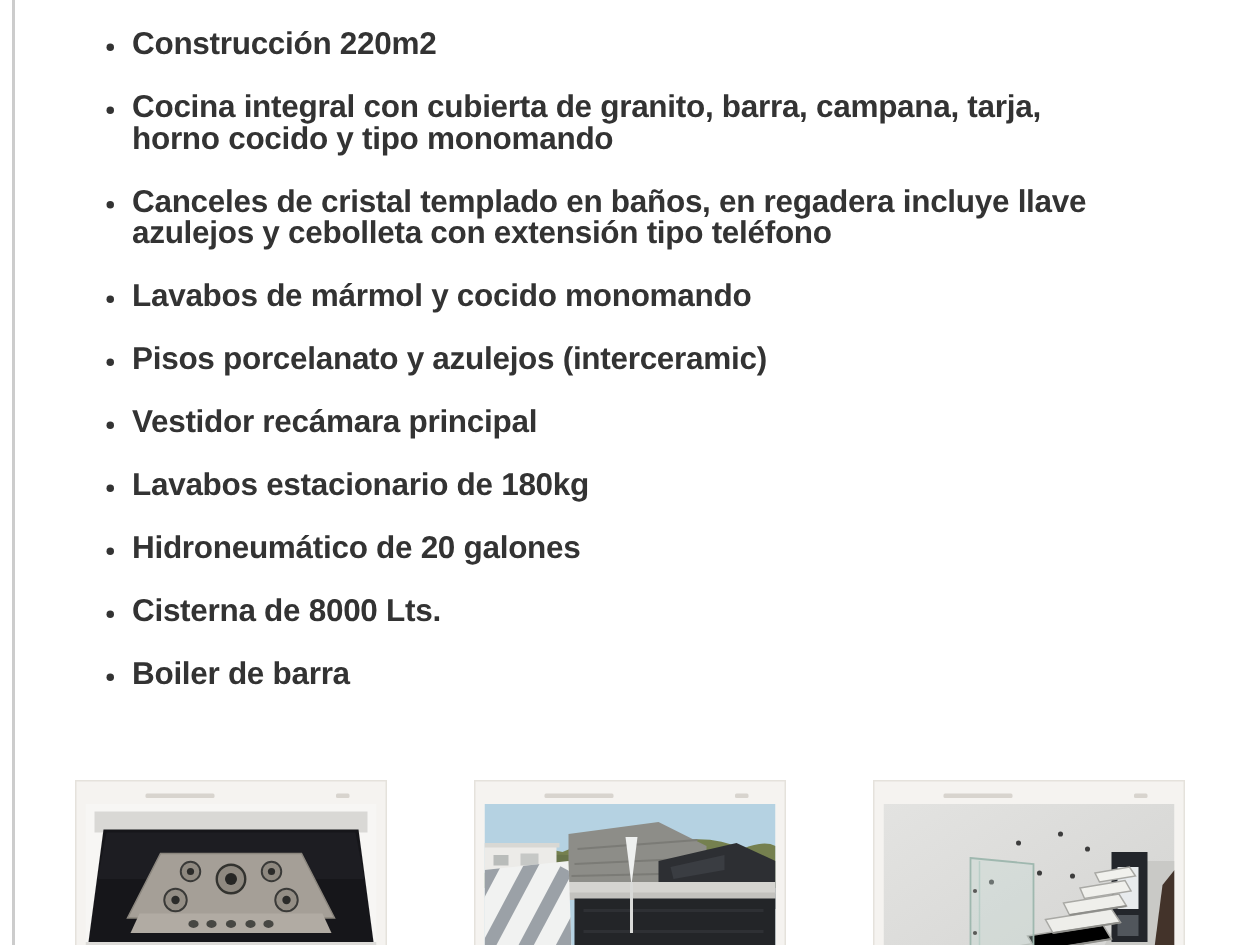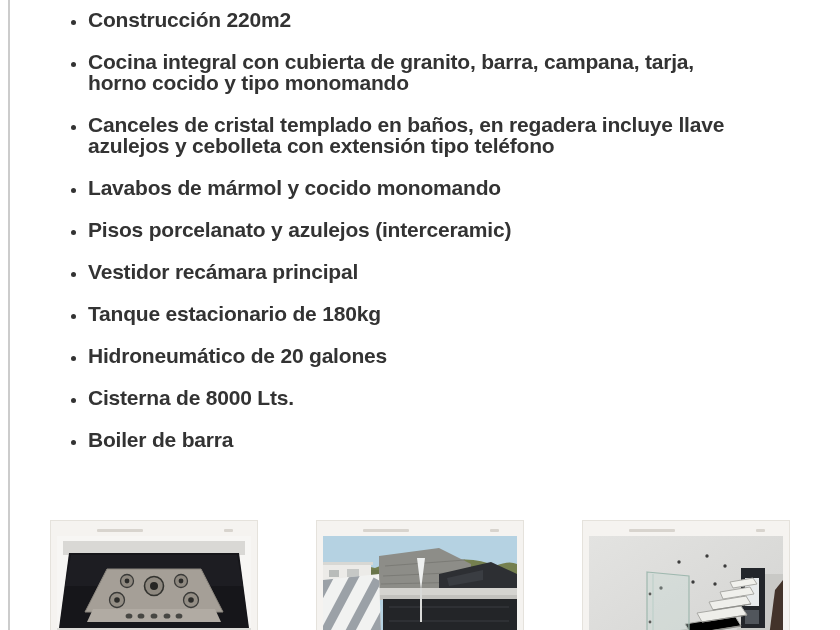--- a/index.html
+++ b/index.html
@@ -12,21 +12,21 @@
     font-family: "Liberation Sans", sans-serif;
   }
   .left-rule {
     position: absolute;
     left: 8px; top: 0;
     width: 2px; height: 630px;
     background: #cccccc;
   }
   ul.features {
     margin: 0;
-    padding: 9px 0 0 88px;
+    padding: 19px 0 0 88px;
     list-style: disc outside;
     color: #333333;
   }
   ul.features li {
     font-size: 21px;
     font-weight: 700;
     line-height: 21px;
     letter-spacing: -0.2px;
     color: #333333;
     margin: 0 0 21px 0;
@@ -69,21 +69,21 @@
 
   <div class="left-rule"></div>
 
   <ul class="features">
       <li>Construcción 220m2</li>
       <li>Cocina integral con cubierta de granito, barra, campana, tarja, horno cocido y tipo monomando</li>
       <li>Canceles de cristal templado en baños, en regadera incluye llave azulejos y cebolleta con extensión tipo teléfono</li>
       <li>Lavabos de mármol y cocido monomando</li>
       <li>Pisos porcelanato y azulejos (interceramic)</li>
       <li>Vestidor recámara principal</li>
-      <li>Tanque estacionario de 180kg</li>
+      <li>Lavabos estacionario de 180kg</li>
       <li>Hidroneumático de 20 galones</li>
       <li>Cisterna de 8000 Lts.</li>
       <li>Boiler de barra</li>
     </ul>
 
   <div class="gallery">
 
     <figure class="thumb">
       <div class="thumb-head">
         <span class="wm wm-a"></span>

